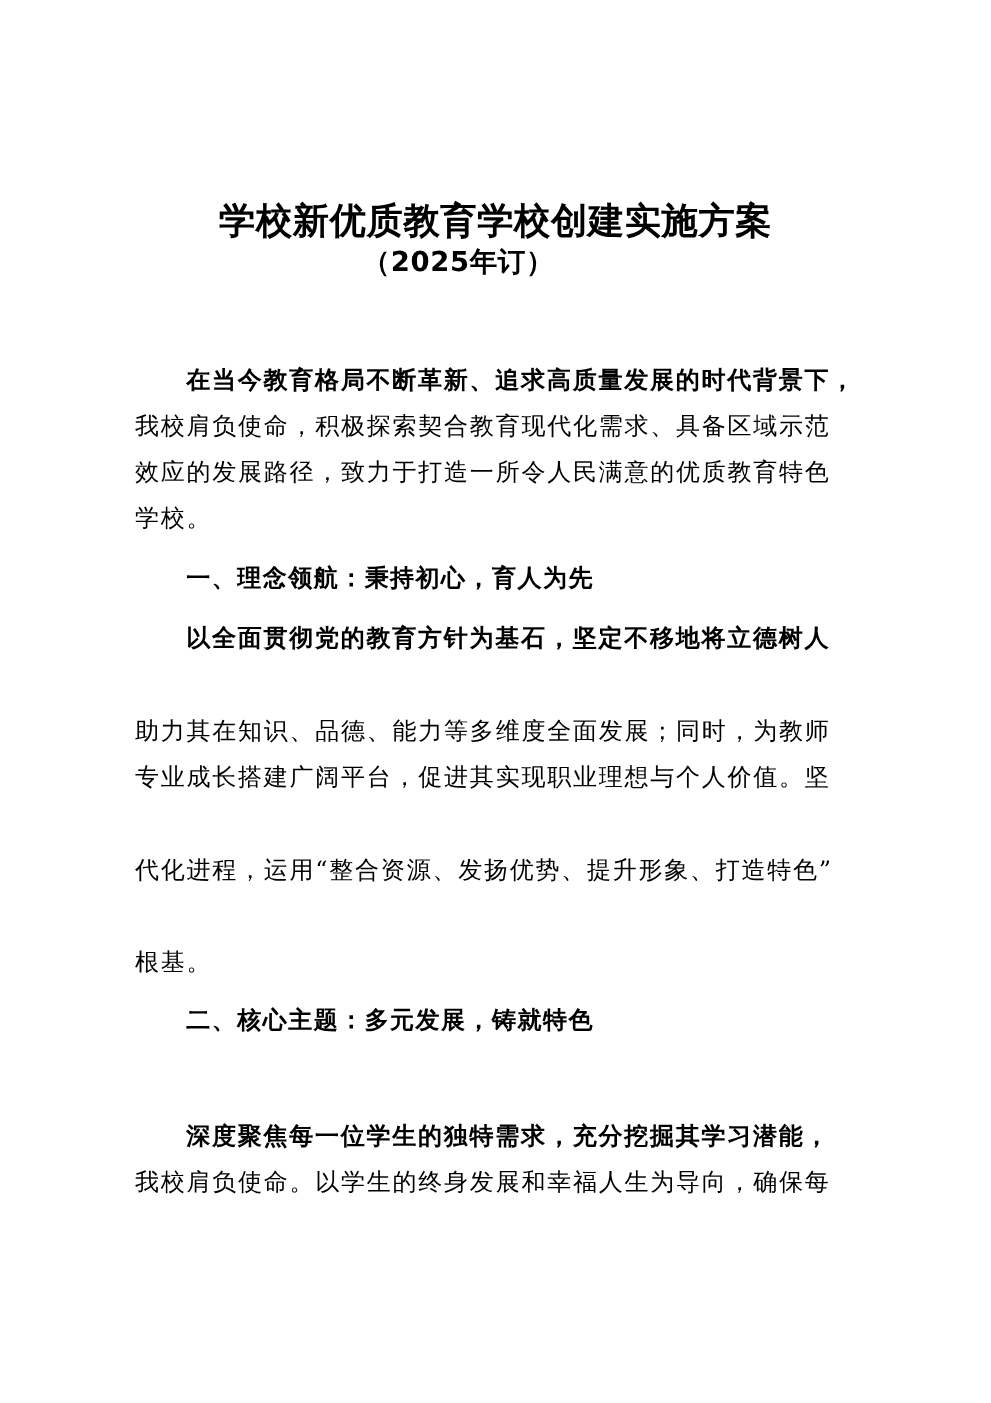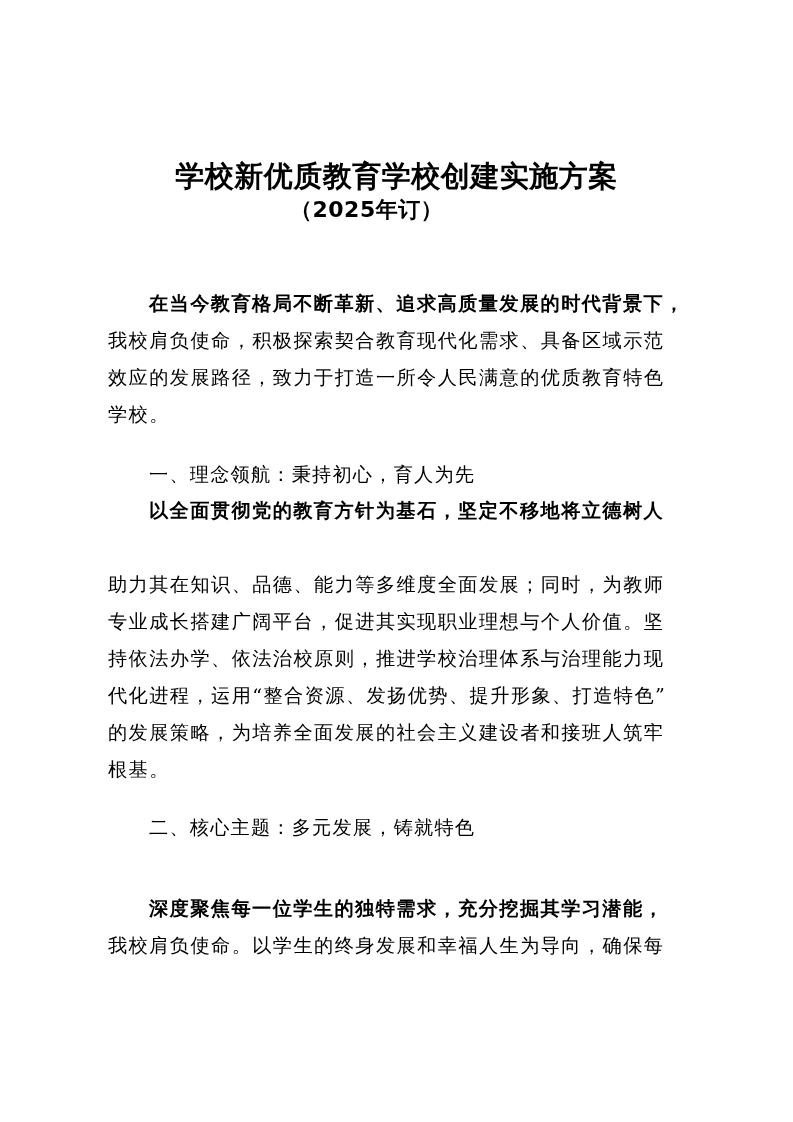--- a/index.html
+++ b/index.html
@@ -6,41 +6,39 @@
   body { width: 793px; height: 1122px; position: relative; overflow: hidden;
          font-family: "DejaVu Serif", "Liberation Serif", serif; color: #000; }
   .page { position: absolute; left: 0; top: 0; width: 793px; height: 1122px; background: #fff; }
   .title { position: absolute; left: 0; width: 793px; text-align: center; font-weight: bold;
            font-family: "DejaVu Sans", "Liberation Sans", sans-serif; font-size: 29px; letter-spacing: 0.5px; }
   .t1 { top: 157px; box-sizing: border-box; }
   .t2 { top: 195px; left: 290px; width: auto; text-align: left; font-size: 22px; }
   .line { position: absolute; left: 108px; width: 580px; font-size: 19.2px; line-height: 24px;
           letter-spacing: 1.42px; white-space: nowrap; }
   .indent { left: 149px; font-weight: bold; }
-  .head { font-weight: normal; font-family: "DejaVu Sans", "Liberation Sans", sans-serif; letter-spacing: 1.2px; margin-top: 12px; }
+  .head { font-weight: bold; font-family: "DejaVu Sans", "Liberation Sans", sans-serif; letter-spacing: 1.2px; }
 </style>
 </head>
 <body>
 
 <div class="page">
   <div class="title t1">学校新优质教育学校创建实施方案</div>
   <div class="title t2">（2025年订）</div>
 
   <div class="line indent" style="top:292px">在当今教育格局不断革新、追求高质量发展的时代背景下，</div>
   <div class="line" style="top:329px">我校肩负使命，积极探索契合教育现代化需求、具备区域示范</div>
   <div class="line" style="top:366px">效应的发展路径，致力于打造一所令人民满意的优质教育特色</div>
   <div class="line" style="top:403px">学校。</div>
 
   <div class="line indent head" style="top:451px">一、理念领航：秉持初心，育人为先</div>
 
   <div class="line indent" style="top:499px">以全面贯彻党的教育方针为基石，坚定不移地将立德树人</div>
   <div class="line" style="top:573px">助力其在知识、品德、能力等多维度全面发展；同时，为教师</div>
   <div class="line" style="top:610px">专业成长搭建广阔平台，促进其实现职业理想与个人价值。坚</div>
-  <div class="line" style="top:647px">持依法办学、依法治校原则，推进学校治理体系与治理能力现</div>
   <div class="line" style="top:684px">代化进程，运用“整合资源、发扬优势、提升形象、打造特色”</div>
-  <div class="line" style="top:721px">的发展策略，为培养全面发展的社会主义建设者和接班人筑牢</div>
   <div class="line" style="top:758px">根基。</div>
 
   <div class="line indent head" style="top:804px">二、核心主题：多元发展，铸就特色</div>
 
   <div class="line indent" style="top:897px">深度聚焦每一位学生的独特需求，充分挖掘其学习潜能，</div>
   <div class="line" style="top:934px">我校肩负使命。以学生的终身发展和幸福人生为导向，确保每</div>
 </div>
 
 </body></html>

